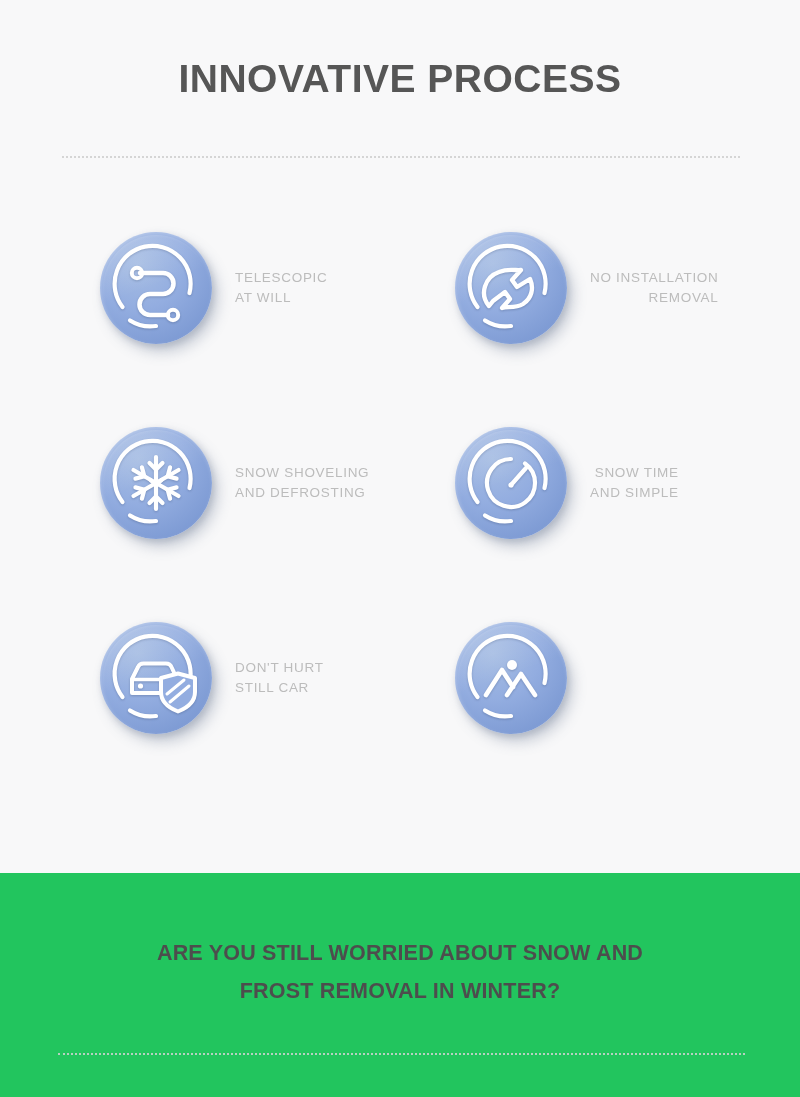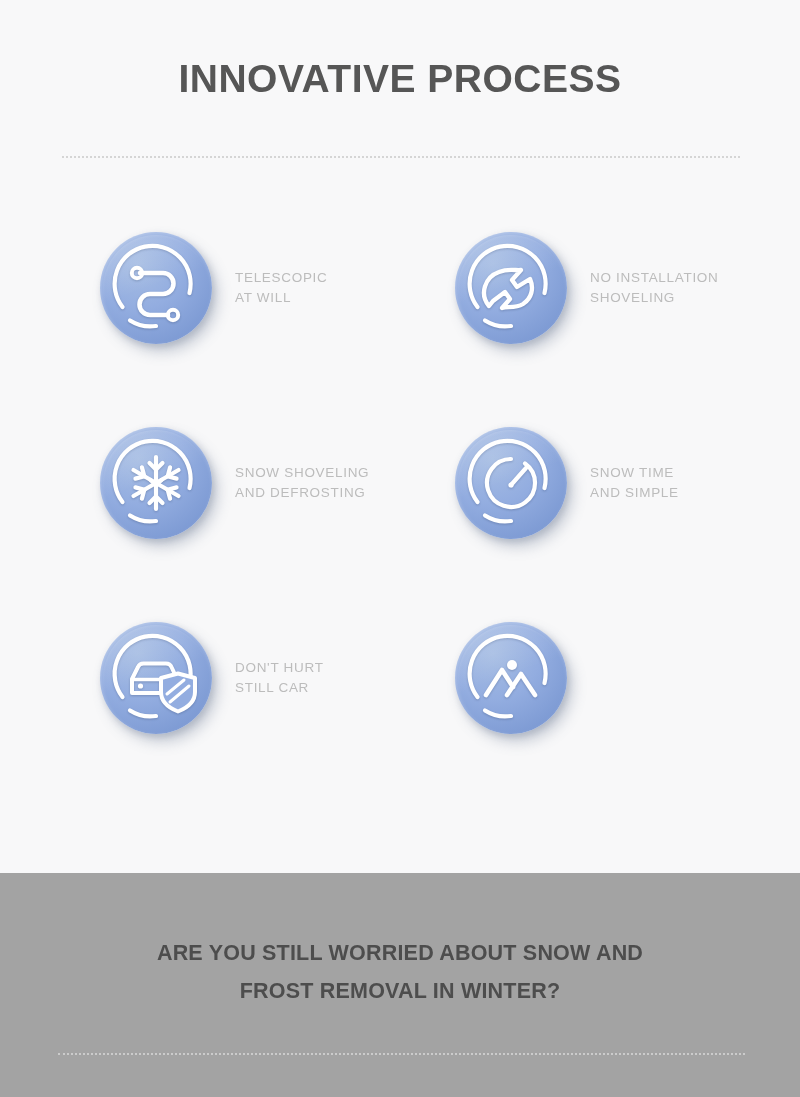--- a/index.html
+++ b/index.html
@@ -71,21 +71,21 @@
   .feature-row {
     position: relative;
     height: 195px;
   }
   .feature-item {
     position: absolute;
     display: flex;
     align-items: center;
   }
   .feature-item.col-left  { left: 100px; align-items: center; }
-  .feature-item.col-right { left: 455px; }
+  .feature-item.col-right { left: 455px; text-align: right; }
 
   .icon-badge {
     position: relative;
     width: 112px;
     height: 112px;
     flex: 0 0 112px;
     border-radius: 50%;
     background:
       radial-gradient(circle at 34% 28%, #a6bde3 0%, #93ade0 42%, #7e9bd4 78%, #7b98d2 100%);
     box-shadow:
@@ -121,21 +121,21 @@
   }
   .feature-text .line { display: block; }
 
   
   .closing-section {
     position: absolute;
     left: 0;
     top: 873px;
     width: 800px;
     height: 224px;
-    background: #a3a3a3;
+    background: #22c55e;
   }
   .closing-headline {
     position: absolute;
     left: 0;
     top: 62px;
     width: 800px;
     text-align: center;
     font-size: 21.5px;
     font-weight: bold;
     color: #4d4d4d;
@@ -188,21 +188,21 @@
                        C 24 62 30 45 44 40
                        C 54 36 62 39 66 38
                        L 57 48 L 62 55 L 75 47
                        C 79 56 77 66 68 72
                        C 60 77 52 74 47 76
                        L 55 67 L 50 60 L 38 69 Z" fill="none" stroke="#ffffff" stroke-width="4.4" stroke-linecap="round" stroke-linejoin="round"></path>
             </svg>
           </div>
           <div class="feature-text">
             <span class="line">NO INSTALLATION</span>
-            <span class="line">SHOVELING</span>
+            <span class="line">REMOVAL</span>
           </div>
         </div>
       </div>
 
       <div class="feature-row">
 
         <div class="feature-item col-left">
           <div class="icon-badge">
             <svg viewBox="0 0 112 112" xmlns="http://www.w3.org/2000/svg">
               <path d="M 22.5 75 A 38 38 0 1 1 89.5 61" fill="none" stroke="#ffffff" stroke-width="4.2" stroke-linecap="round"></path>

